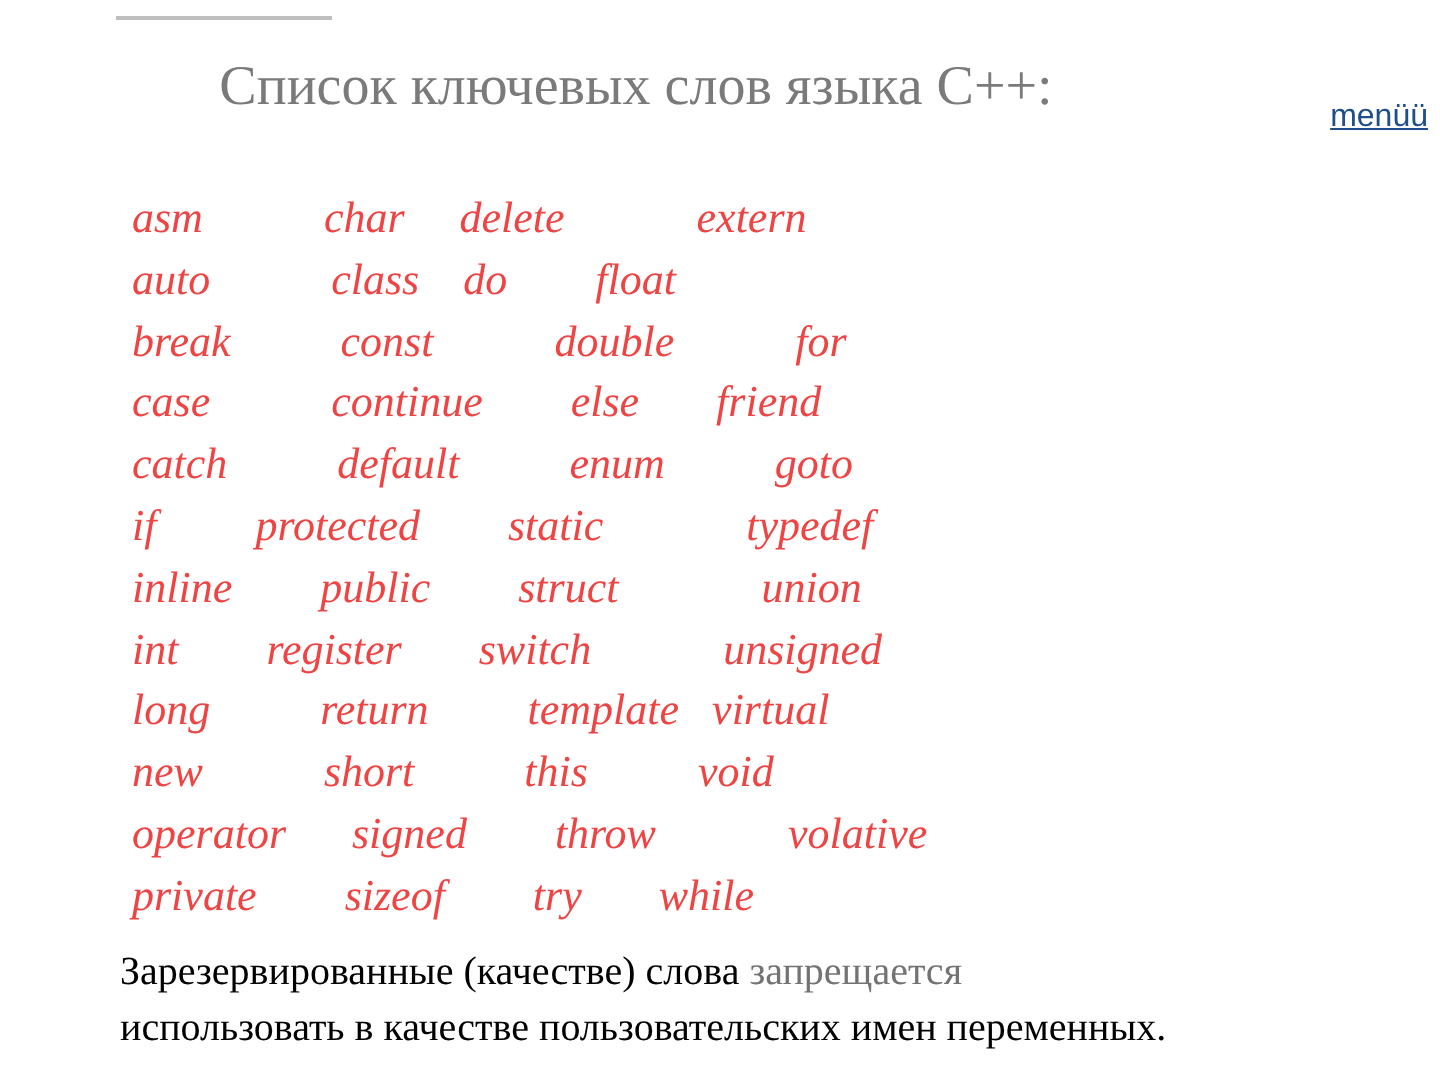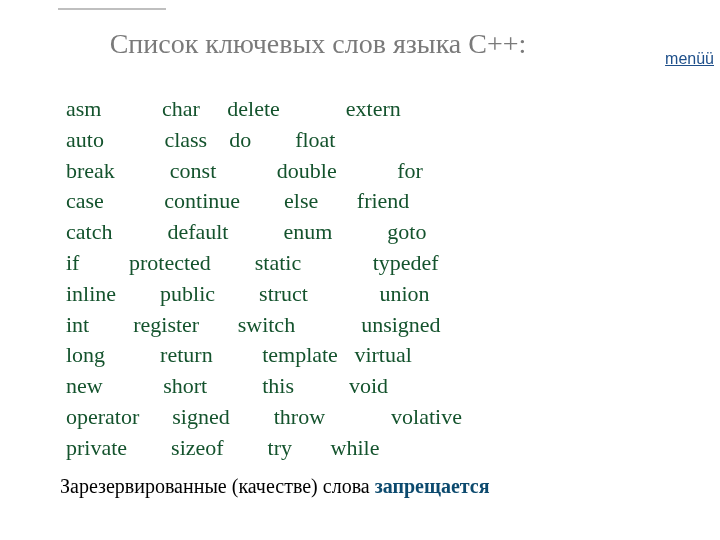--- a/index.html
+++ b/index.html
@@ -38,37 +38,38 @@
     width: 636px;
     text-align: center;
     color: #7a7a7a;
     font-size: 28px;
   }
   .kw-block {
     position: absolute;
     top: 94px;
     left: 66px;
     width: 560px;
-    color: #14532d;
+    color: #ef4444;
     font-size: 22px;
     line-height: 1.4;
     white-space: pre;
+    font-style: italic;
   }
   .note {
     position: absolute;
     top: 472px;
     left: 60px;
     width: 600px;
     color: #000;
     font-size: 20px;
     line-height: 1.4;
   }
   .note .forbid {
-    color: #0c4a6e;
-    font-weight: bold;
+    color: #737373;
+    font-weight: normal;
   }
 </style>
 </head>
 <body>
 
 <div class="top-rule"></div>
 
 <a class="menu-link">menüü</a>
 
 <div class="title">Список ключевых слов языка С++:</div>
@@ -81,13 +82,14 @@
 if         protected        static             typedef
 inline        public        struct             union
 int        register       switch            unsigned
 long          return         template   virtual
 new           short          this          void
 operator      signed        throw            volative
 private        sizeof        try       while</div>
 
 <div class="note">
   <span>Зарезервированные (качестве) слова </span><span class="forbid">запрещается</span><br>
+  <span> использовать в качестве пользовательских имен переменных.</span>
 </div>
 
 </body></html>

